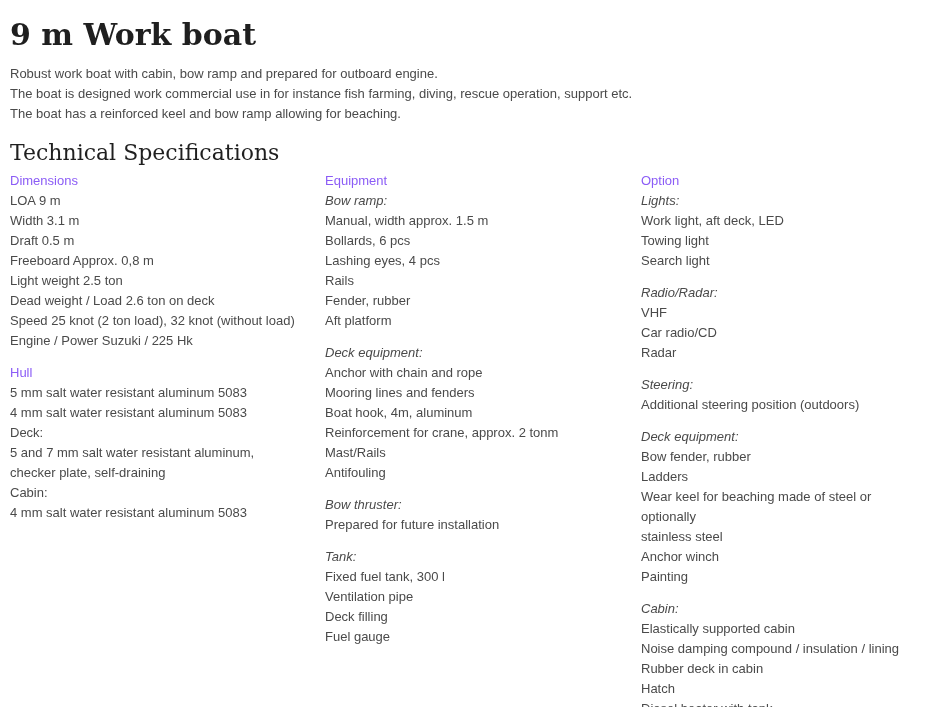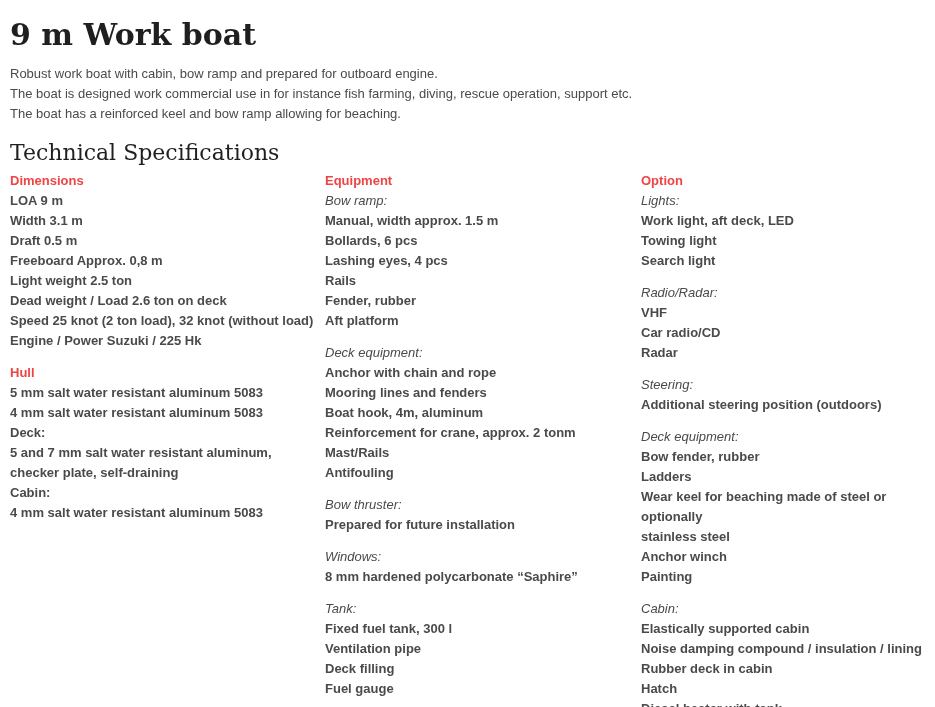--- a/index.html
+++ b/index.html
@@ -41,31 +41,30 @@
   }
   .spec-columns {
     display: grid;
     grid-template-columns: 315px 316px 284px;
     align-items: start;
   }
   .spec-section {
     margin: 0 0 12px 0;
   }
   .spec-heading {
-    font-weight: bold;
-    color: #ef4444;
+    font-weight: normal;
+    color: #8b5cf6;
     line-height: 20px;
   }
   .spec-sub {
     font-style: italic;
     line-height: 20px;
   }
   .spec-line {
     line-height: 20px;
-    font-weight: bold;
   }
 </style>
 </head>
 <body>
 
 <div class="page">
 
   <h1 class="page-title">9 m Work boat</h1>
 
   <div class="intro">
@@ -118,24 +117,20 @@
           <div class="spec-line">Boat hook, 4m, aluminum</div>
           <div class="spec-line">Reinforcement for crane, approx. 2 tonm</div>
           <div class="spec-line">Mast/Rails</div>
           <div class="spec-line">Antifouling</div>
         </div>
         <div class="spec-section">
           <div class="spec-sub">Bow thruster:</div>
           <div class="spec-line">Prepared for future installation</div>
         </div>
         <div class="spec-section">
-          <div class="spec-sub">Windows:</div>
-          <div class="spec-line">8 mm hardened polycarbonate “Saphire”</div>
-        </div>
-        <div class="spec-section">
           <div class="spec-sub">Tank:</div>
           <div class="spec-line">Fixed fuel tank, 300 l</div>
           <div class="spec-line">Ventilation pipe</div>
           <div class="spec-line">Deck filling</div>
           <div class="spec-line">Fuel gauge</div>
         </div>
       </div>
       <div class="spec-col">
         <div class="spec-section">
           <div class="spec-heading">Option</div>

